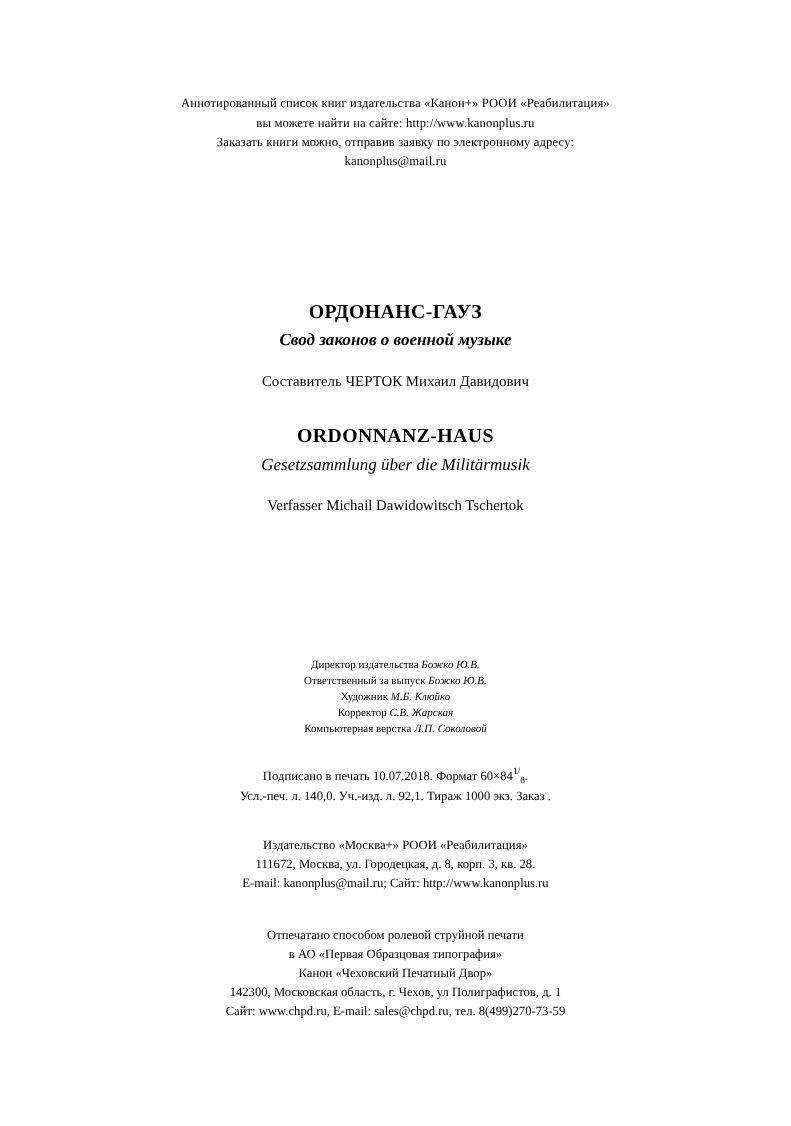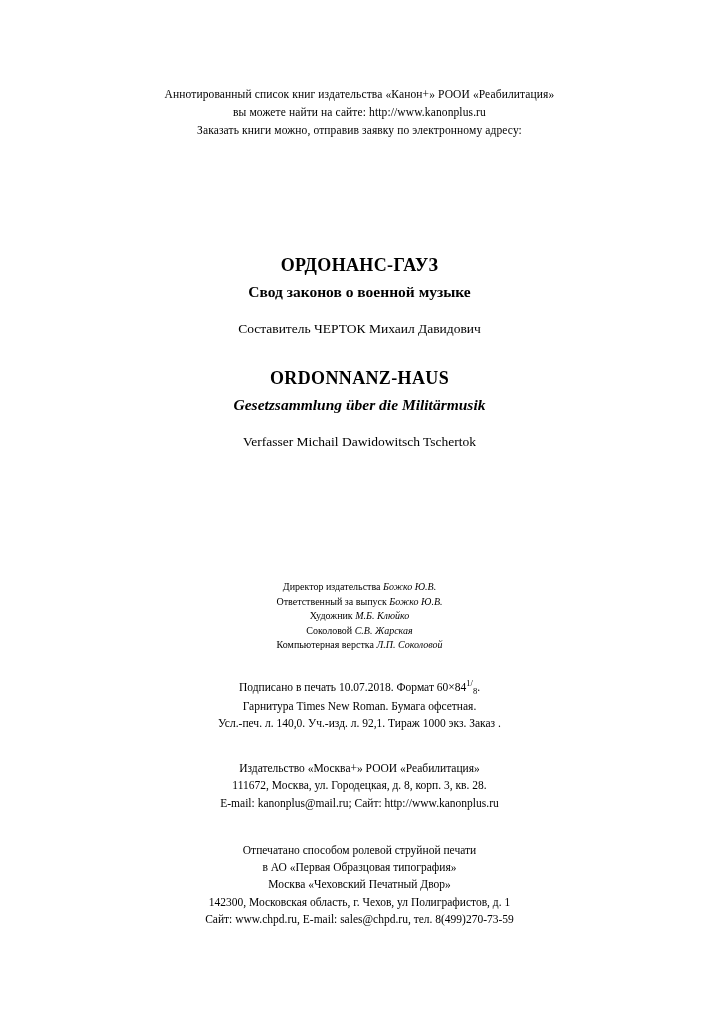--- a/index.html
+++ b/index.html
@@ -43,39 +43,40 @@
     margin-top: 113px;
   }
   .title-ru {
     font-size: 18px;
     font-weight: bold;
     letter-spacing: 0.02em;
     line-height: 1.5;
   }
   .subtitle-ru {
     font-size: 15.5px;
+    font-style: italic;
     font-weight: bold;
     line-height: 1.7;
   }
   .author-ru {
     font-size: 13.5px;
     line-height: 1.6;
     margin-top: 12px;
   }
   .title-de {
     font-size: 18px;
     font-weight: bold;
     letter-spacing: 0.02em;
     line-height: 1.5;
     margin-top: 26px;
   }
   .subtitle-de {
     font-size: 15.5px;
     font-style: italic;
-    font-weight: bold;
+    font-weight: normal;
     line-height: 1.7;
   }
   .author-de {
     font-size: 13.5px;
     line-height: 1.6;
     margin-top: 12px;
   }
 
   
   .credits {
@@ -116,52 +117,52 @@
 </style>
 </head>
 <body>
 
 <div class="page">
 
   <div class="block annot">
     <span class="line">Аннотированный список книг издательства «Канон+» РООИ «Реабилитация»</span>
     <span class="line">вы можете найти на сайте:  http://www.kanonplus.ru</span>
     <span class="line">Заказать книги можно, отправив заявку по электронному адресу:</span>
+    <span class="line">kanonplus@mail.ru</span>
   </div>
 
   <div class="block title-block">
     <span class="line title-ru">ОРДОНАНС-ГАУЗ</span>
     <span class="line subtitle-ru">Свод законов о военной музыке</span>
     <span class="line author-ru">Составитель ЧЕРТОК Михаил Давидович</span>
     <span class="line title-de">ORDONNANZ-HAUS</span>
     <span class="line subtitle-de">Gesetzsammlung über die Militärmusik</span>
     <span class="line author-de">Verfasser Michail Dawidowitsch Tschertok</span>
   </div>
 
   <div class="block credits">
     <div class="line"><span>Директор издательства </span><span class="it">Божко Ю.В.</span></div>
     <div class="line"><span>Ответственный за выпуск </span><span class="it">Божко Ю.В.</span></div>
     <div class="line"><span>Художник </span><span class="it">М.Б. Клюйко</span></div>
-    <div class="line"><span>Соколовой </span><span class="it">С.В. Жарская</span></div>
+    <div class="line"><span>Корректор </span><span class="it">С.В. Жарская</span></div>
     <div class="line"><span>Компьютерная верстка </span><span class="it">Л.П. Соколовой</span></div>
   </div>
 
   <div class="block printinfo">
     <div class="line"><span>Подписано в печать 10.07.2018. Формат 60×84</span><span class="frac">1</span><span class="frac">/</span><span class="frac-den">8</span><span>.</span></div>
-    <span class="line">Гарнитура Times New Roman. Бумага офсетная.</span>
     <span class="line">Усл.-печ. л. 140,0. Уч.-изд. л. 92,1. Тираж 1000 экз. Заказ    .</span>
   </div>
 
   <div class="block publisher">
     <span class="line">Издательство «Москва+» РООИ «Реабилитация»</span>
     <span class="line">111672, Москва, ул. Городецкая, д. 8, корп. 3, кв. 28.</span>
     <span class="line">E-mail: kanonplus@mail.ru; Сайт: http://www.kanonplus.ru</span>
   </div>
 
   <div class="block printer">
     <span class="line">Отпечатано способом ролевой струйной печати</span>
     <span class="line">в АО «Первая Образцовая типография»</span>
-    <span class="line">Москва «Чеховский Печатный Двор»</span>
+    <span class="line">Канон «Чеховский Печатный Двор»</span>
     <span class="line">142300, Московская область, г. Чехов, ул Полиграфистов, д. 1</span>
     <span class="line">Сайт: www.chpd.ru, E-mail: sales@chpd.ru, тел. 8(499)270-73-59</span>
   </div>
 
 </div>
 
 </body></html>

